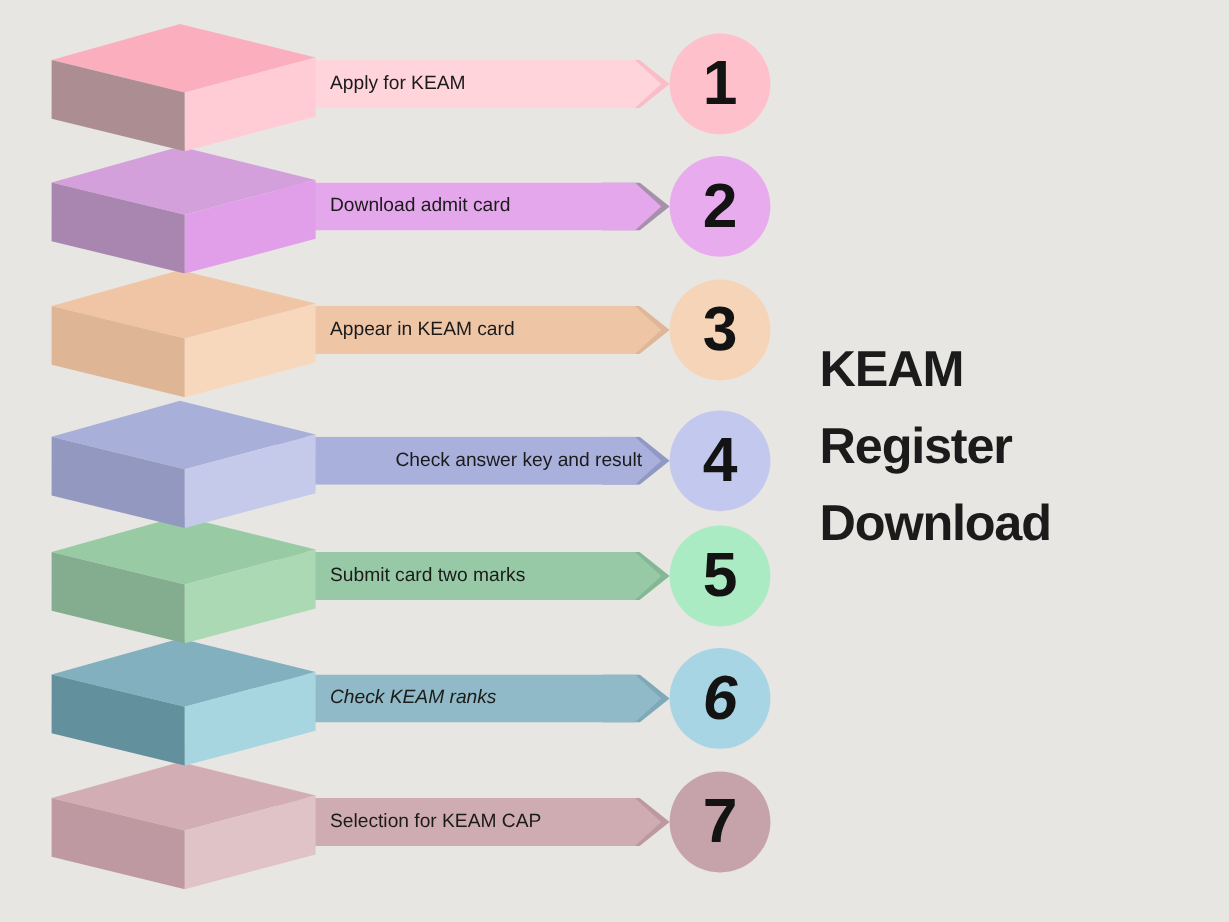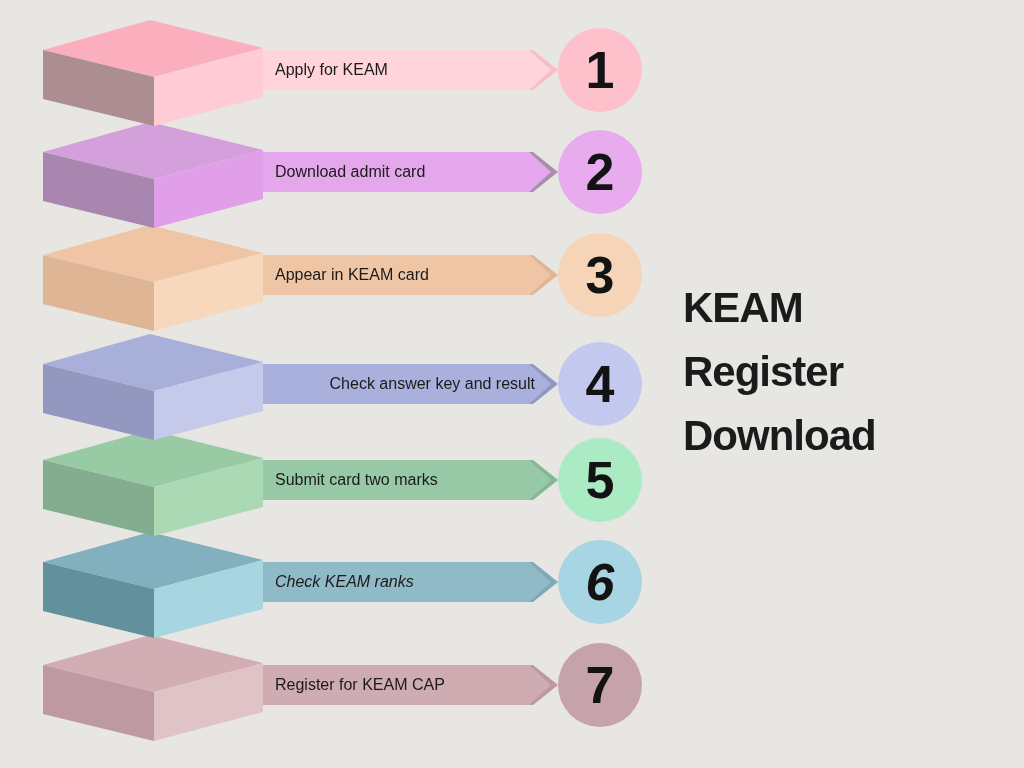--- a/index.html
+++ b/index.html
@@ -169,21 +169,21 @@
     <div class="circle">
       <span class="num">6</span>
     </div>
   </div>
 
   <div class="row" style="top: 633px; z-index: 10; --c-top: #D2AEB4; --c-left: #BE99A1; --c-front: #E0C3C6; --c-banner: #CFACB2; --c-chev: #BC99A1; --c-circle: #C6A2AA;">
     <svg class="banner-svg" viewBox="0 0 332 40" preserveAspectRatio="none">
       <polygon class="chev" points="272,0 303,0 328,20 303,40 272,40"></polygon>
       <polygon class="bann" points="0,0 299,0 321,20 299,40 0,40"></polygon>
     </svg>
-    <div class="label">Register for KEAM CAP</div>
+    <div class="label">Selection for KEAM CAP</div>
     <svg class="box-svg" viewBox="0 0 226 108" preserveAspectRatio="none">
       <polygon class="f-top" points="112,2 225,30 116,59 5,32"></polygon>
       <polygon class="f-left" points="5,32 116,59 116,108 5,81"></polygon>
       <polygon class="f-front" points="116,59 225,30 225,79 116,108"></polygon>
     </svg>
     <div class="circle">
       <span class="num">7</span>
     </div>
   </div>
 

